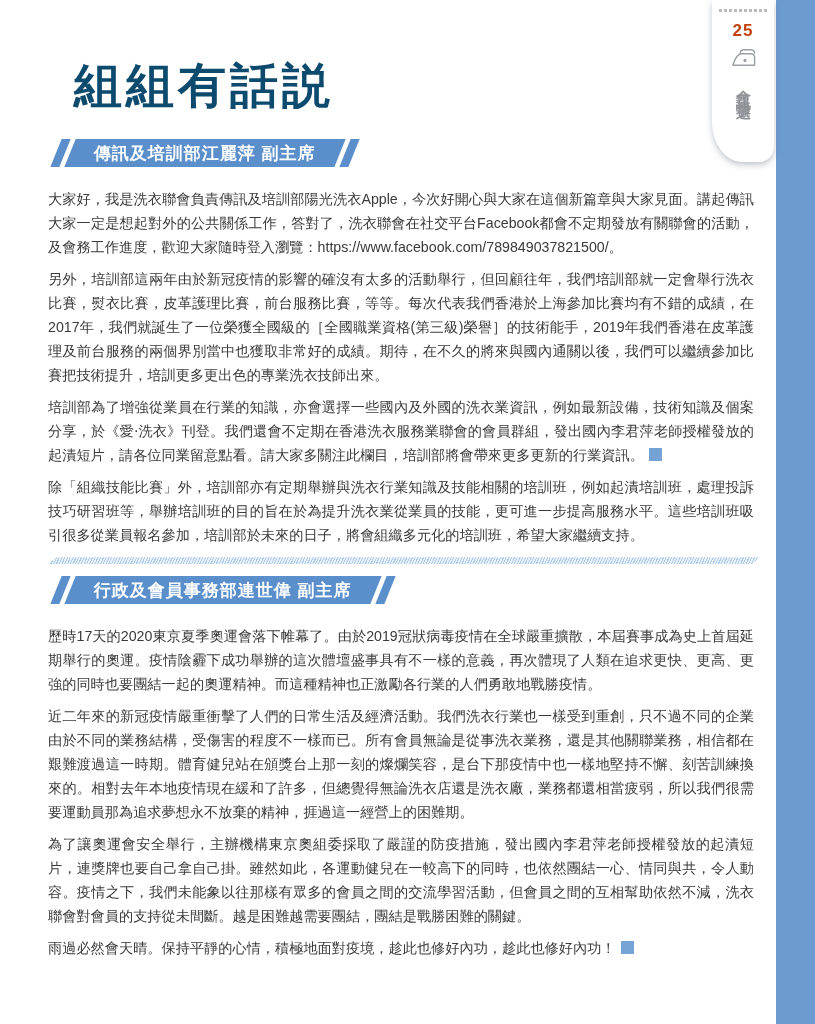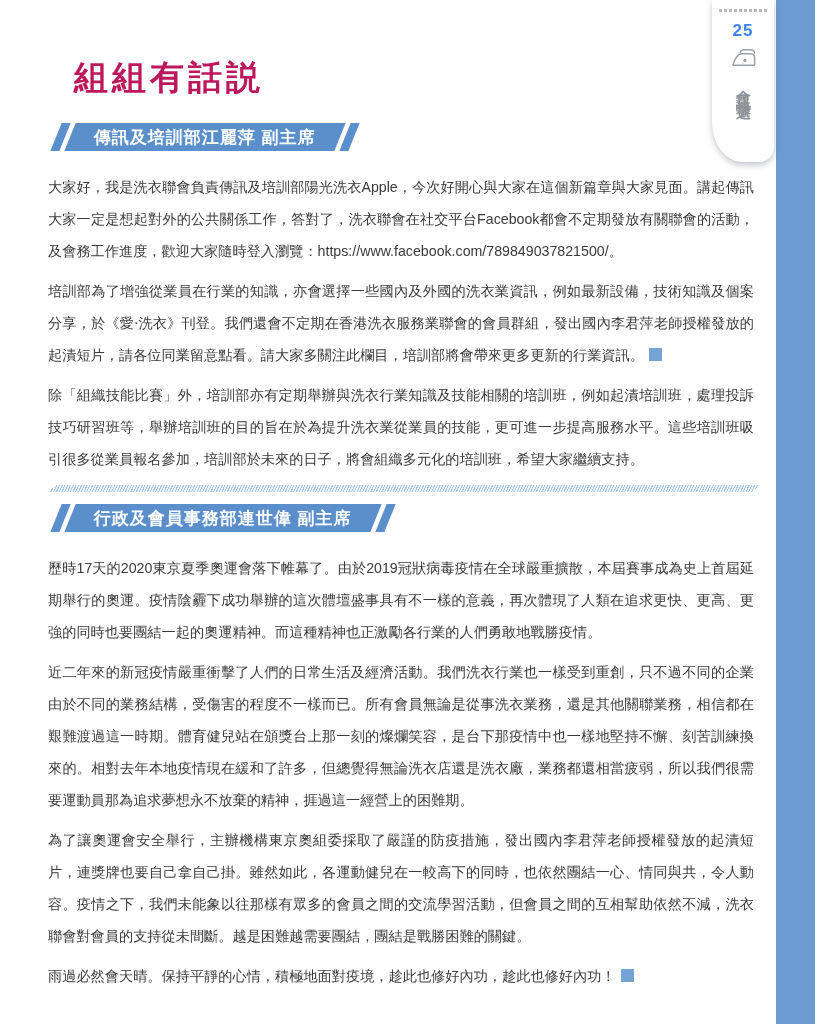--- a/index.html
+++ b/index.html
@@ -11,38 +11,38 @@
   .sidebar-accent{position:absolute;top:0;right:0;width:39px;height:1024px;background:#6C9BD2;}
   
   .corner-tab{
     position:absolute;left:712px;top:0;width:62px;height:162px;background:#ffffff;z-index:3;
     border-radius:0 0 14px 30px / 0 0 16px 40px;
     box-shadow:0 3px 6px rgba(80,95,115,.35);
     display:flex;flex-direction:column;align-items:center;
   }
   .fineprint{margin-top:9px;width:48px;height:3px;
     background:repeating-linear-gradient(90deg,#b9b9b9 0 3px,transparent 3px 5px);}
-  .tab-number{margin-top:9px;font-size:17px;font-weight:600;color:#3b82f6;letter-spacing:1px;}
+  .tab-number{margin-top:9px;font-size:17px;font-weight:600;color:#c2410c;letter-spacing:1px;}
   .iron-wrap{margin-top:4px;height:26px;display:flex;align-items:center;}
   .tab-vertical{writing-mode:vertical-rl;text-orientation:upright;font-size:15px;font-weight:600;
     color:#8F9398;letter-spacing:5px;margin-top:7px;}
   
   .content{position:absolute;left:48px;top:0;width:714px;}
-  .page-title{margin:58px 0 0 26px;font-size:34px;line-height:1.15;font-weight:700;
-    color:#be185d;letter-spacing:4px;}
+  .page-title{margin:58px 0 0 26px;font-size:48px;line-height:1.15;font-weight:700;
+    color:#0c4a6e;letter-spacing:4px;}
   .banner{display:inline-flex;align-items:stretch;height:28px;margin:26px 0 0 8px;}
   .banner.second{margin-top:12px;}
   .banner .sliver{width:9px;background:#5A8FCB;transform:skewX(-22deg);}
   .banner .gap{width:5px;}
   .banner .bbody{background:#5A8FCB;transform:skewX(-22deg);display:flex;align-items:center;
     padding:0 24px;}
   .banner .bbody>span{transform:skewX(22deg);color:#ffffff;font-weight:700;font-size:17px;
     letter-spacing:1px;white-space:nowrap;}
   .section-text{margin-top:16px;}
-  .section-text p{margin:0 8px 8px 0;font-size:14.2px;line-height:32px;color:#3A3A3A;
+  .section-text p{margin:0 8px 8px 0;font-size:14.2px;line-height:24px;color:#3A3A3A;
     text-align:justify;text-justify:inter-ideograph;}
   .linkish{color:#3A3A3A;}
   .end-square{display:inline-block;width:13px;height:13px;background:#76A3D6;
     vertical-align:-1px;margin-left:5px;}
   .divider{margin-top:10px;width:712px;height:7px;
     background:repeating-linear-gradient(115deg,#ADC9E9 0 1px,#EAF2FB 1px 2.5px);
     clip-path:polygon(8px 0,100% 0,calc(100% - 8px) 100%,0 100%);}
 </style>
 </head>
 <body>
@@ -73,20 +73,21 @@
         <div class="sliver"></div>
         <div class="gap"></div>
         <div class="bbody">
           <span>傳訊及培訓部江麗萍 副主席</span>
         </div>
         <div class="gap"></div>
         <div class="sliver"></div>
       </div>
       <div class="section-text">
           <p><span>大家好，我是洗衣聯會負責傳訊及培訓部陽光洗衣Apple，今次好開心與大家在這個新篇章與大家見面。講起傳訊大家一定是想起對外的公共關係工作，答對了，洗衣聯會在社交平台Facebook都會不定期發放有關聯會的活動，及會務工作進度，歡迎大家隨時登入瀏覽：</span><span class="linkish">https://www.facebook.com/789849037821500/</span><span>。</span></p>
+          <p><span>另外，培訓部這兩年由於新冠疫情的影響的確沒有太多的活動舉行，但回顧往年，我們培訓部就一定會舉行洗衣比賽，熨衣比賽，皮革護理比賽，前台服務比賽，等等。每次代表我們香港於上海參加比賽均有不錯的成績，在2017年，我們就誕生了一位榮獲全國級的［全國職業資格(第三級)榮譽］的技術能手，2019年我們香港在皮革護理及前台服務的兩個界別當中也獲取非常好的成績。期待，在不久的將來與國內通關以後，我們可以繼續參加比賽把技術提升，培訓更多更出色的專業洗衣技師出來。</span></p>
           <p><span>培訓部為了增強從業員在行業的知識，亦會選擇一些國內及外國的洗衣業資訊，例如最新設備，技術知識及個案分享，於《愛‧洗衣》刊登。我們還會不定期在香港洗衣服務業聯會的會員群組，發出國內李君萍老師授權發放的起漬短片，請各位同業留意點看。請大家多關注此欄目，培訓部將會帶來更多更新的行業資訊。</span><span class="end-square"></span></p>
           <p><span>除「組織技能比賽」外，培訓部亦有定期舉辦與洗衣行業知識及技能相關的培訓班，例如起漬培訓班，處理投訴技巧研習班等，舉辦培訓班的目的旨在於為提升洗衣業從業員的技能，更可進一步提高服務水平。這些培訓班吸引很多從業員報名參加，培訓部於未來的日子，將會組織多元化的培訓班，希望大家繼續支持。</span></p>
         </div>
     </section>
 
     <div class="divider"></div>
 
     <section>
       <div class="banner second">
         <div class="sliver"></div>

